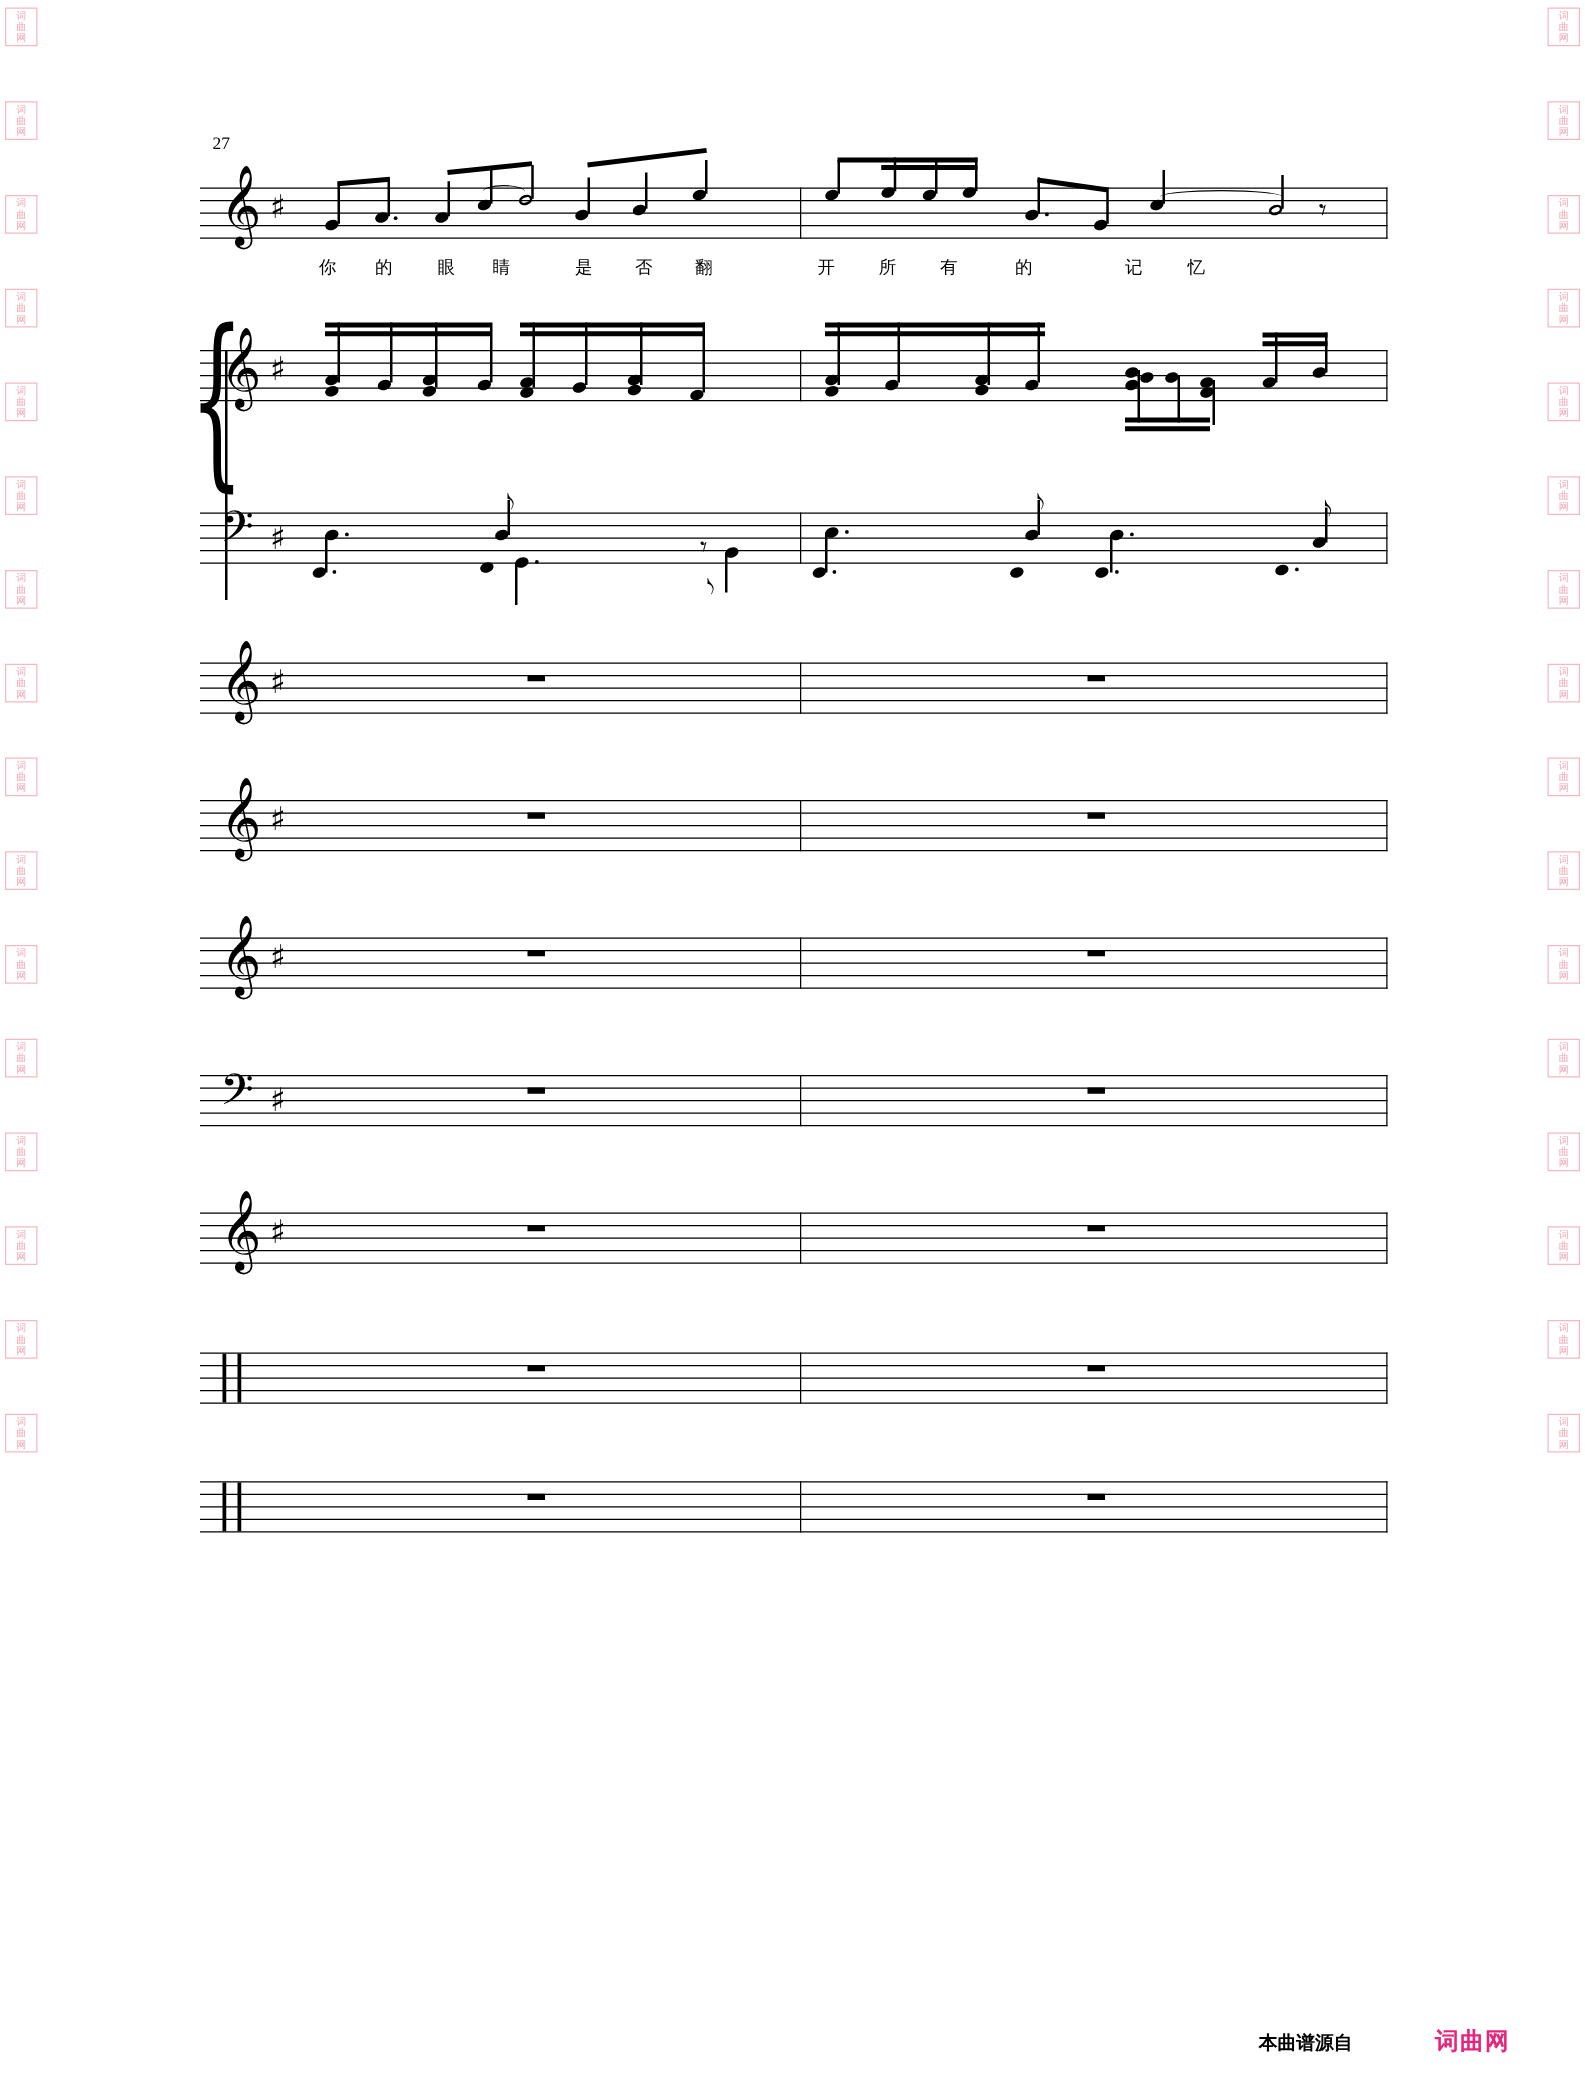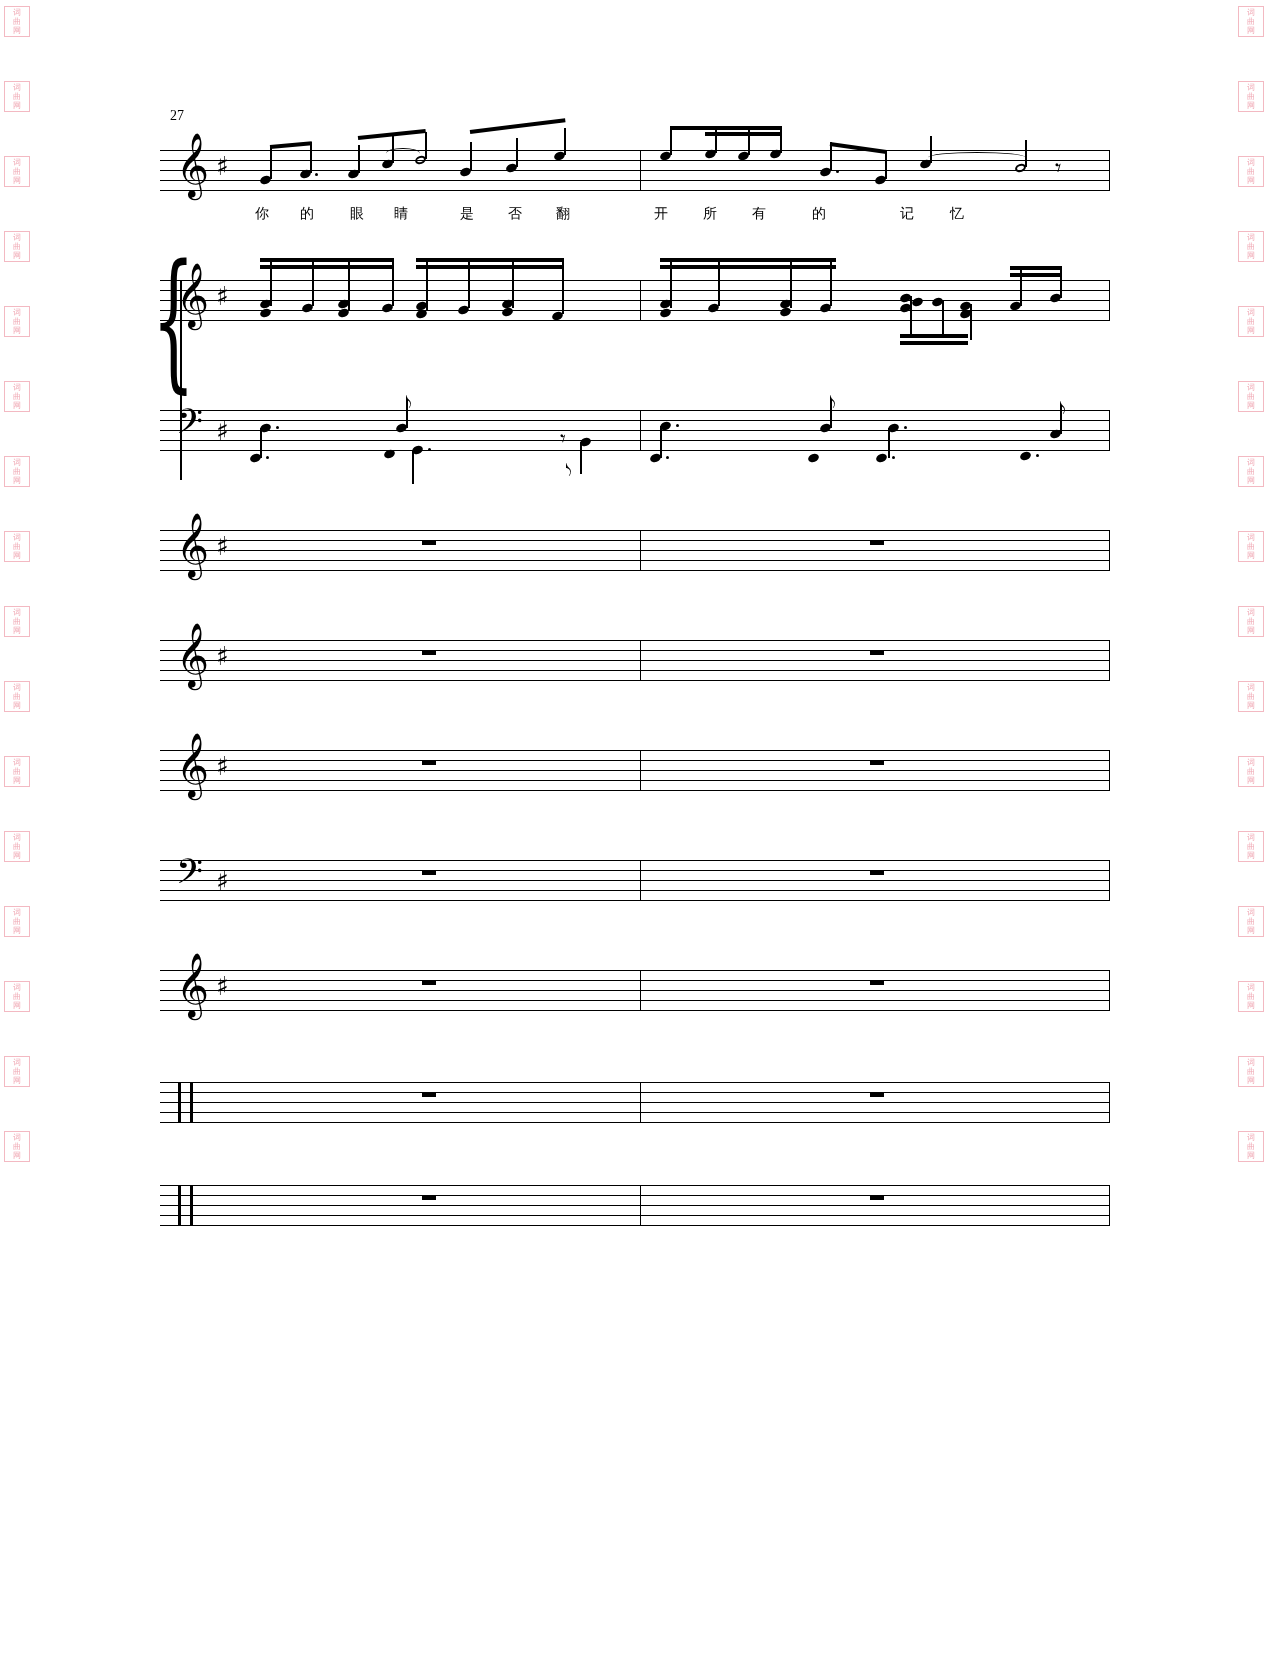--- a/index.html
+++ b/index.html
@@ -704,14 +704,18 @@
         <div class="line l4"></div>
       <div class="clef perc"></div>
       <div class="barline" style="left:480px; top:0; height:41px;"></div>
       <div class="barline" style="left:949px; top:0; height:41px;"></div>
       <div class="restwhole" style="left:262px; top:10px;"></div>
       <div class="restwhole" style="left:710px; top:10px;"></div>
     </div>
 
   </div>
 
+  <div class="footer">
+    <div class="footer-text">本曲谱源自</div>
+    <div class="footer-brand">词曲网</div>
+  </div>
 
 </div>
 
 </body></html>

